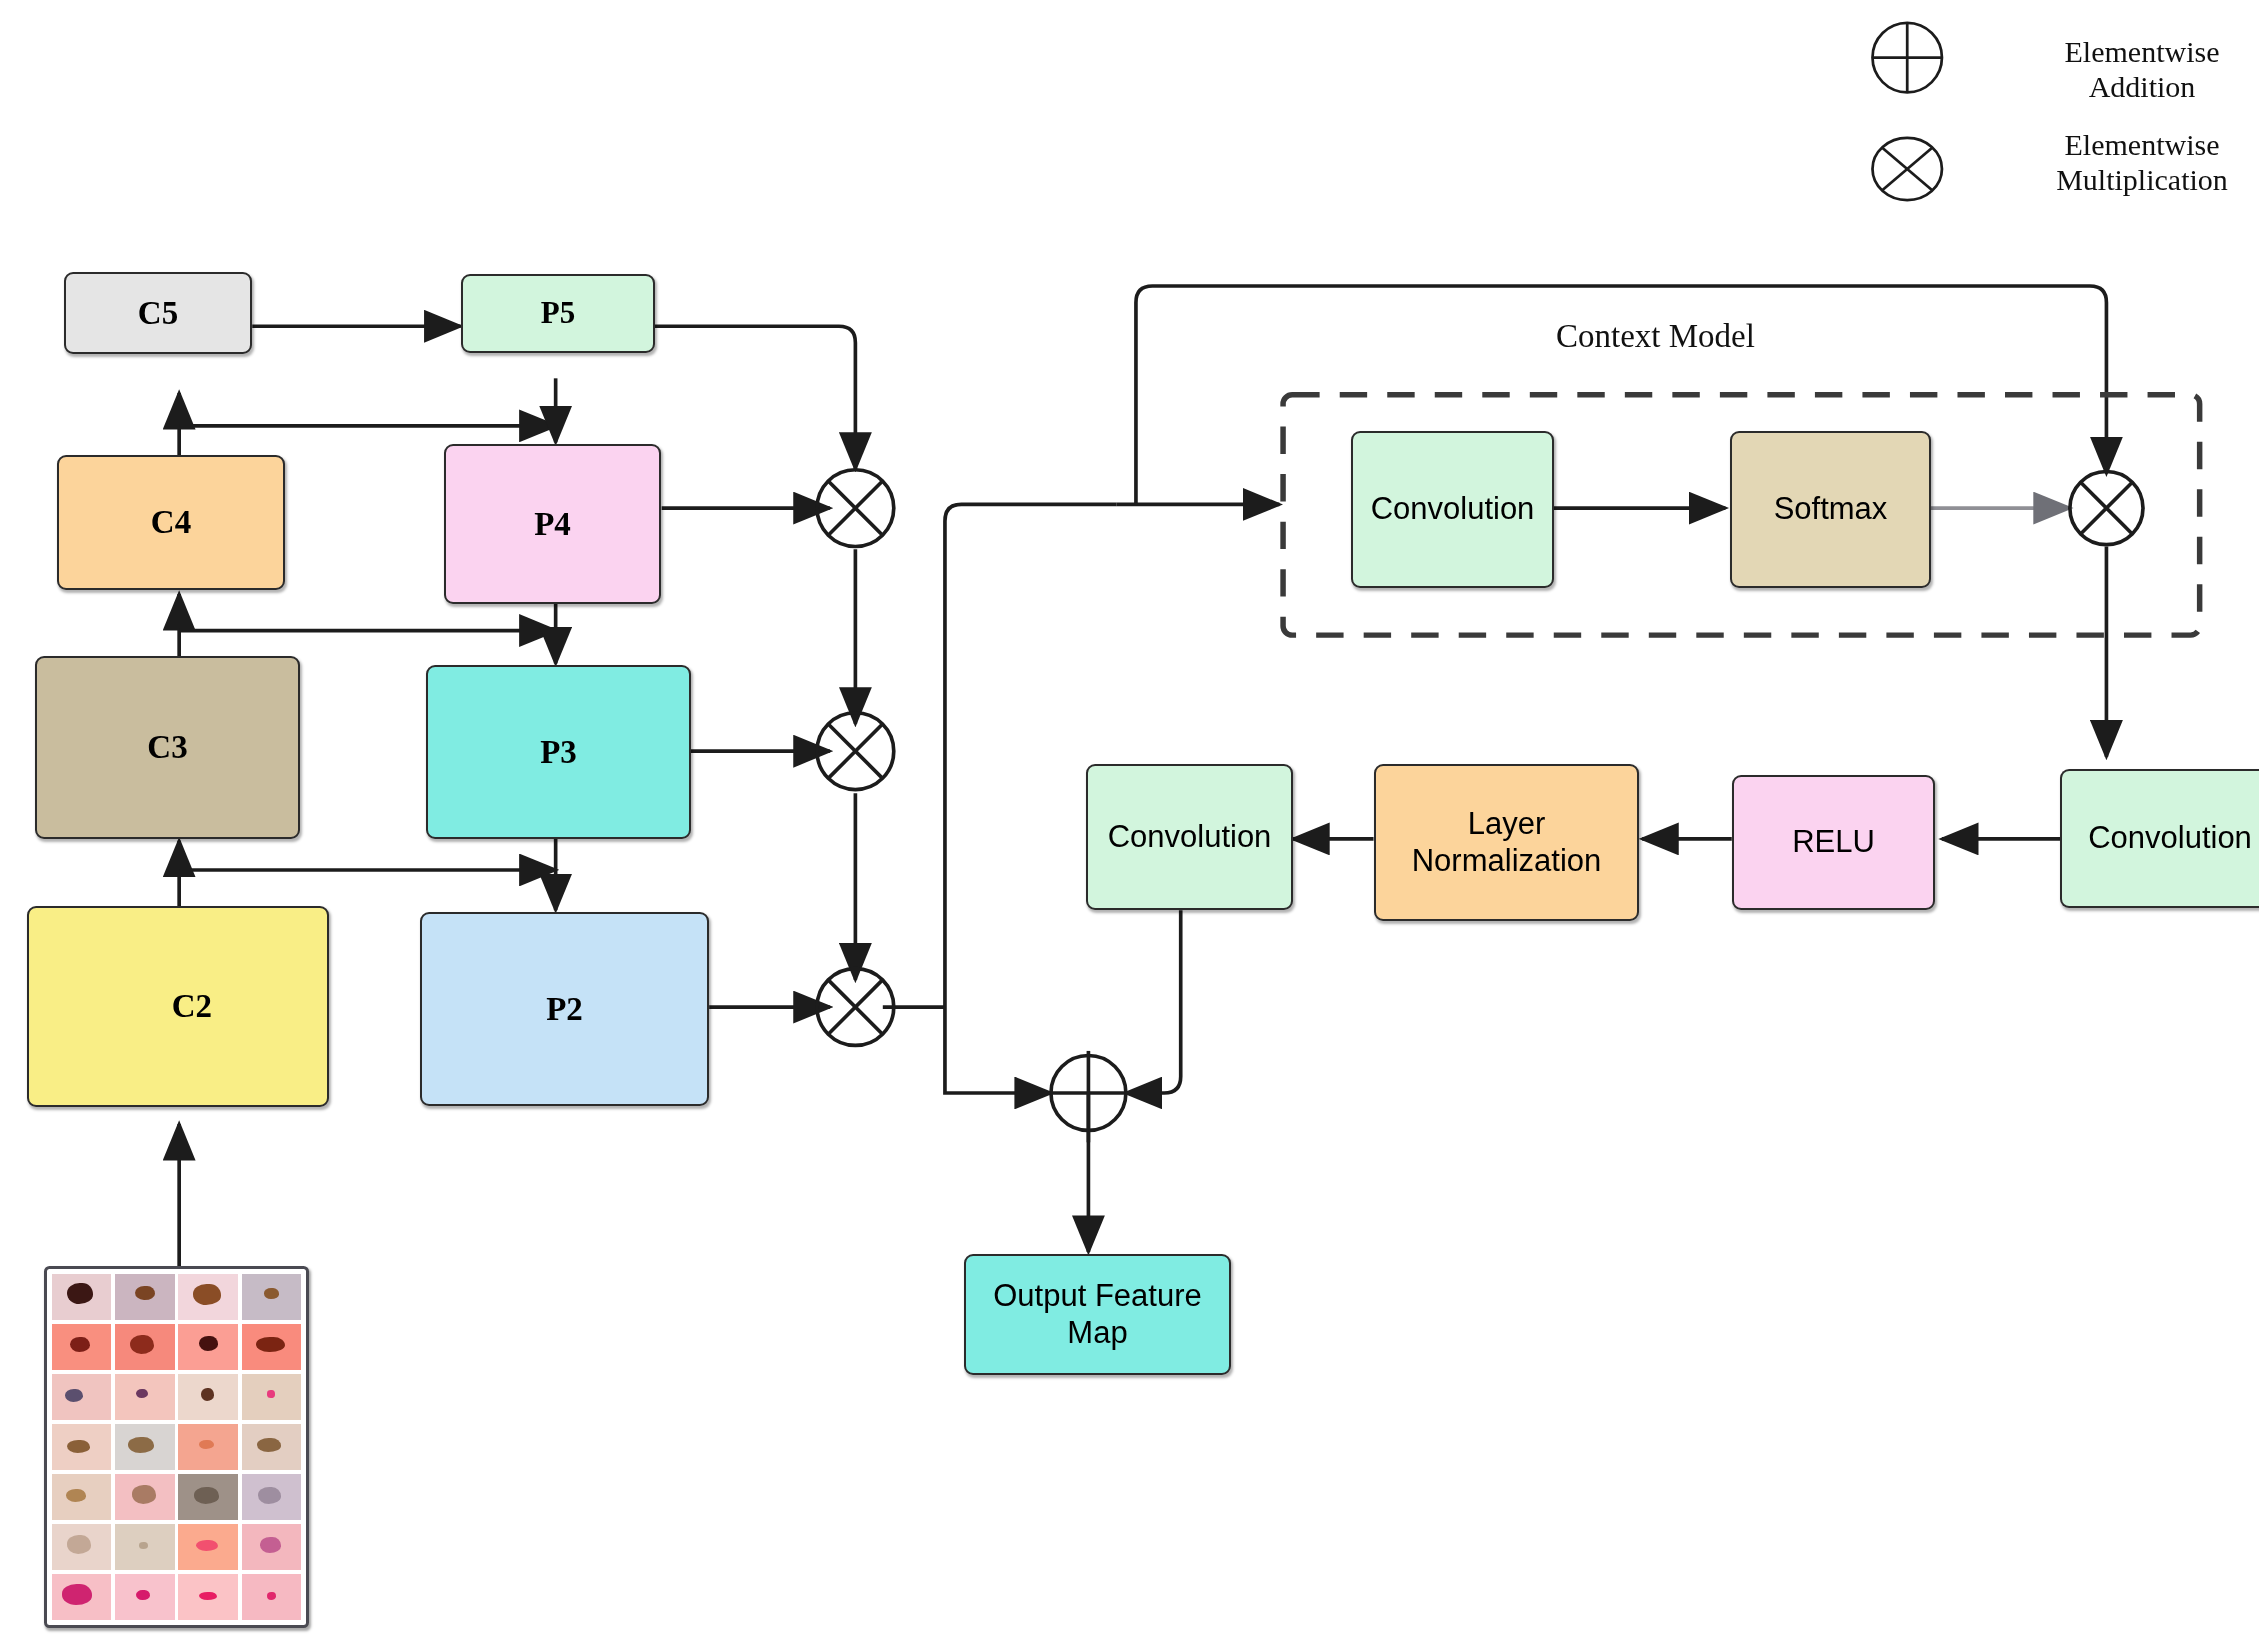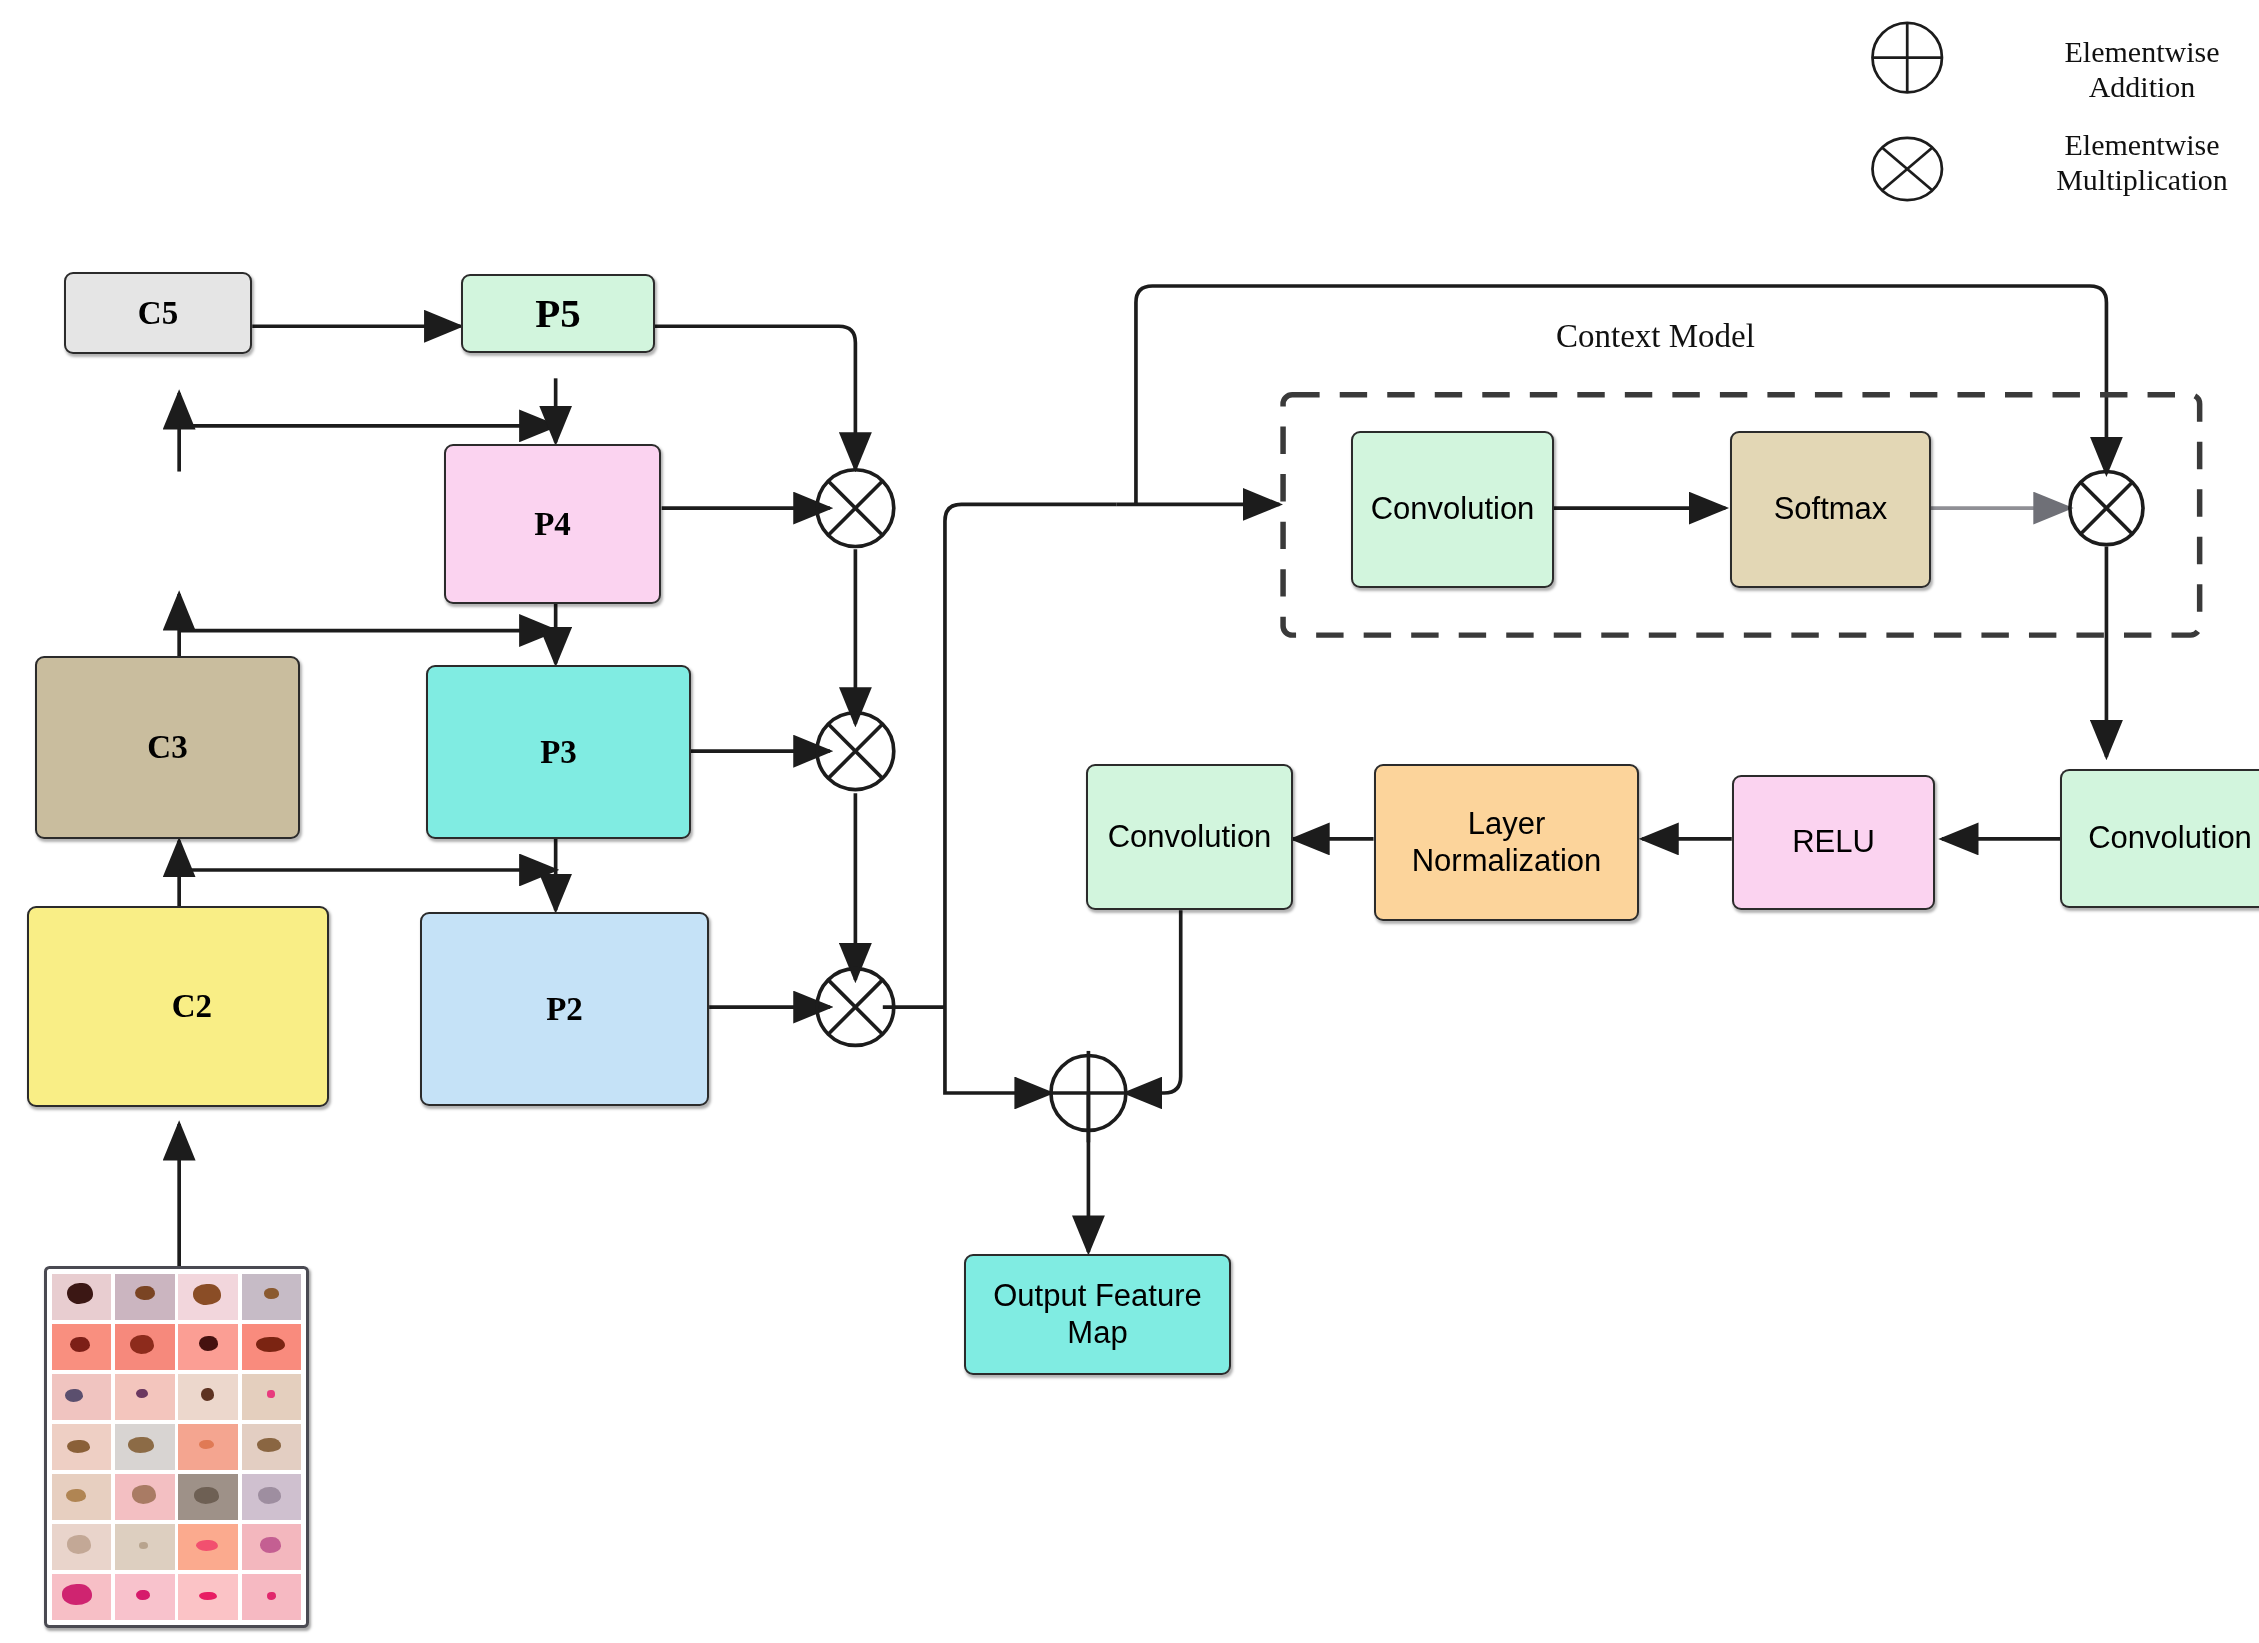--- a/index.html
+++ b/index.html
@@ -143,31 +143,34 @@
     <div>Elementwise</div>
     <div>Multiplication</div>
   </div>
 
   <div class="ctx-title" style="left:1556px;top:318px;">Context Model</div>
 
   <div class="node" style="left:64px;top:272px;width:188px;height:82px;background:#e5e5e5;">
     <span class="lbl serif" style="font-size:33px;">C5</span>
   </div>
 
+  <div class="node" style="left:57px;top:455px;width:228px;height:135px;background:#fcd49b;">
+    <span class="lbl serif" style="font-size:33px;">C4</span>
+  </div>
 
   <div class="node" style="left:35px;top:656px;width:265px;height:183px;background:#c9bd9e;">
     <span class="lbl serif" style="font-size:33px;">C3</span>
   </div>
 
   <div class="node" style="left:27.4px;top:906px;width:302px;height:201px;background:#f9ee86;padding-left:27px;">
     <span class="lbl serif" style="font-size:33px;">C2</span>
   </div>
 
   <div class="node" style="left:461px;top:274px;width:194px;height:79px;background:#d2f5dd;">
-    <span class="lbl serif" style="font-size:41px;">P5</span>
+    <span class="lbl serif" style="font-size:31px;">P5</span>
   </div>
 
   <div class="node" style="left:444px;top:444px;width:217px;height:160px;background:#fbd3f0;">
     <span class="lbl serif" style="font-size:33px;">P4</span>
   </div>
 
   <div class="node" style="left:426px;top:665px;width:265px;height:174px;background:#80ece2;">
     <span class="lbl serif" style="font-size:33px;">P3</span>
   </div>
 

